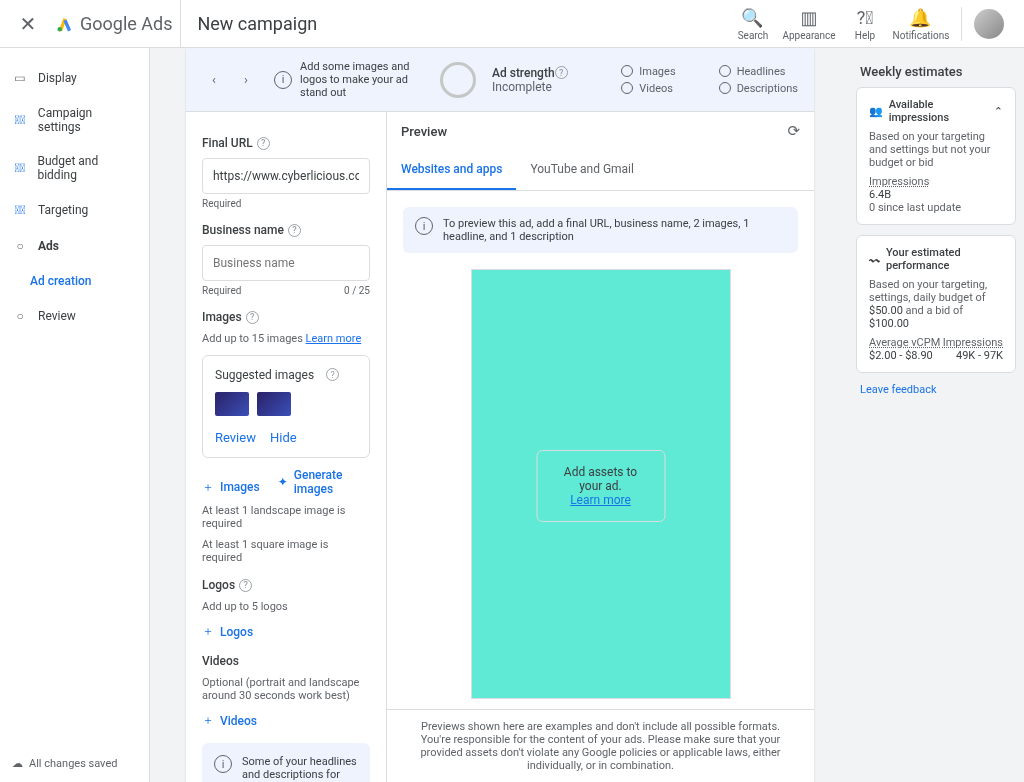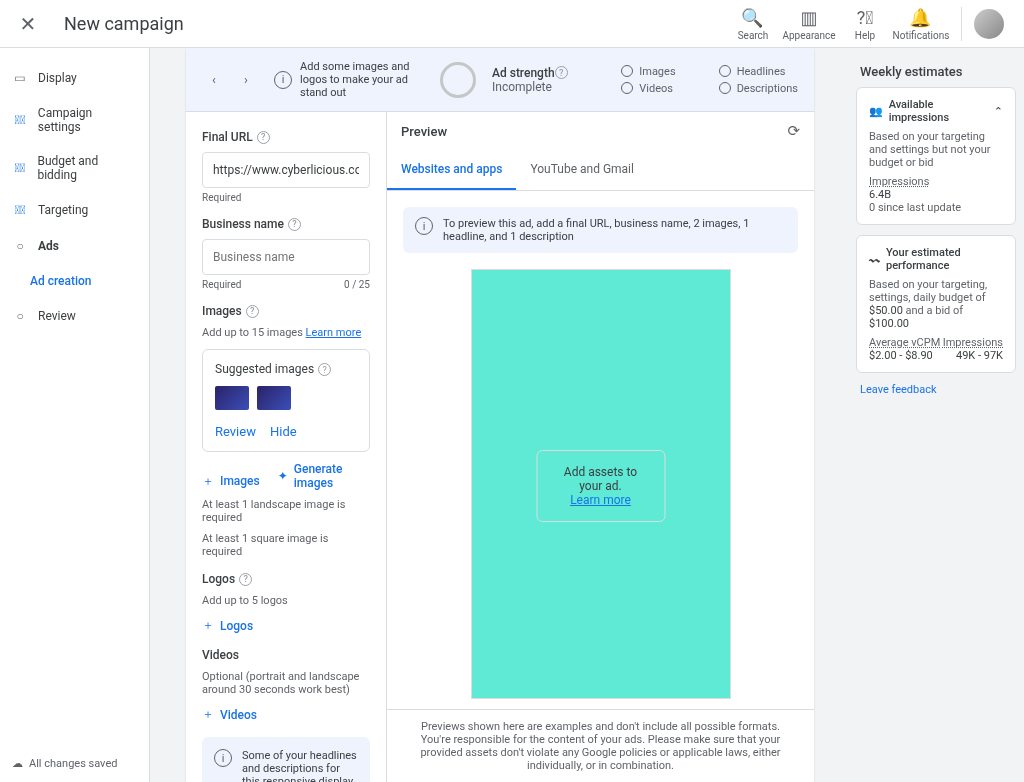--- a/index.html
+++ b/index.html
@@ -45,30 +45,30 @@
 .strength-text .status { color: #5f6368; }
 .strength-checks { display: grid; grid-template-columns: 1fr 1fr; gap: 4px 18px; margin-left: auto; }
 .check-item { display: flex; align-items: center; gap: 6px; font-size: 11px; color: #5f6368; }
 .radio-empty { width: 12px; height: 12px; border: 1.5px solid #5f6368; border-radius: 50%; }
 
 
 .card-body { flex: 1; display: flex; overflow: hidden; }
 .form-pane { width: 200px; padding: 12px 16px; overflow-y: auto; }
 .preview-pane { flex: 1; border-left: 1px solid #dadce0; display: flex; flex-direction: column; }
 
-.field-label { font-size: 12px; font-weight: 500; display: flex; align-items: center; gap: 4px; margin-top: 6px; }
+.field-label { font-size: 12px; font-weight: 500; display: flex; align-items: center; gap: 4px; margin-top: 12px; }
 .help-icon { width: 13px; height: 13px; border: 1px solid #9aa0a6; border-radius: 50%; color: #9aa0a6; display: inline-flex; align-items: center; justify-content: center; font-size: 9px; }
 .text-input { width: 100%; border: 1px solid #dadce0; border-radius: 4px; padding: 10px 10px; font-size: 12px; margin-top: 8px; color: #3c4043; }
 .helper { font-size: 10px; color: #5f6368; margin-top: 4px; display: flex; justify-content: space-between; }
 .subtext { font-size: 11px; color: #5f6368; margin-top: 8px; }
 .link { color: #1a73e8; text-decoration: underline; cursor: pointer; }
 .link-plain { color: #1a73e8; cursor: pointer; }
 
 .suggest-box { border: 1px solid #dadce0; border-radius: 6px; padding: 12px; margin-top: 10px; }
-.suggest-title { font-size: 12px; display: flex; align-items: flex-end; gap: 4px; }
+.suggest-title { font-size: 12px; display: flex; align-items: flex-start; gap: 12px; }
 .thumbs { display: flex; gap: 8px; margin-top: 10px; }
 .thumb { width: 34px; height: 24px; background: linear-gradient(135deg,#2a2267,#3b4fb8); border-radius: 2px; }
 .suggest-actions { display: flex; gap: 14px; margin-top: 14px; }
 
 .plus-btn { display: inline-flex; align-items: center; gap: 6px; color: #1a73e8; font-size: 12px; font-weight: 500; cursor: pointer; margin-top: 10px; }
 .sparkle-btn { display: inline-flex; align-items: center; gap: 6px; color: #1a73e8; font-size: 12px; font-weight: 500; cursor: pointer; }
 .row-btns { display: flex; gap: 18px; align-items: center; margin-top: 10px; }
 
 .section-sep { margin-top: 14px; }
 
@@ -96,20 +96,28 @@
 .chev { margin-left: auto; }
 .leave-fb { color: #1a73e8; font-size: 11px; cursor: pointer; padding-left: 4px; }
 
 svg { display: block; }
 </style>
 </head>
 <body>
 
 <div class="header">
   <div class="close-x">✕</div>
+  <div class="logo-area">
+    <svg class="logo-svg" viewBox="0 0 24 24">
+        <path fill="#FBBC04" d="M4 20l6-16 4 2-6 16z"></path>
+        <path fill="#4285F4" d="M14 6l6 14-4 2-6-14z"></path>
+        <circle fill="#34A853" cx="5" cy="19" r="3"></circle>
+      </svg>
+    <span class="logo-text">Google Ads</span>
+  </div>
   <div class="page-title">New campaign</div>
   <div class="header-spacer"></div>
   <div class="header-icons">
     <div class="header-icon">
       <span class="header-icon-glyph">🔍</span>
       <span class="header-icon-label">Search</span>
     </div>
     <div class="header-icon">
       <span class="header-icon-glyph">▥</span>
       <span class="header-icon-label">Appearance</span>

